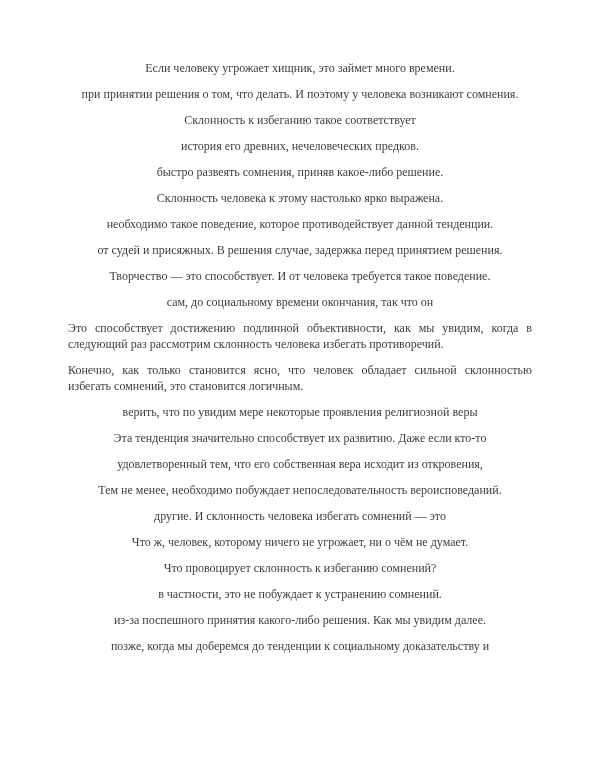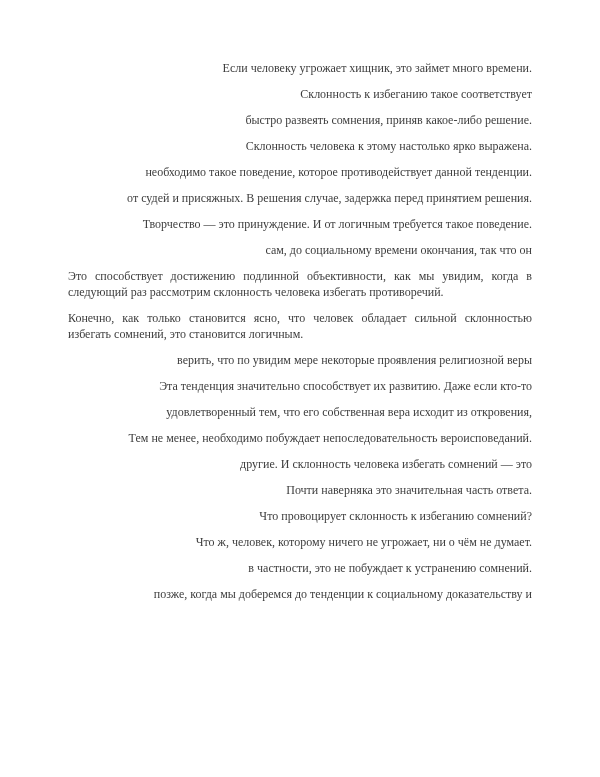--- a/index.html
+++ b/index.html
@@ -14,43 +14,45 @@
     box-sizing: border-box;
     padding: 60px 68px 40px 68px;
     font-family: "Liberation Serif", "DejaVu Serif", serif;
     color: #3d3d3d;
     overflow: hidden;
   }
   .page p {
     margin: 0 0 10px 0;
     font-size: 12px;
     line-height: 16px;
-    text-align: right;
+    text-align: center;
   }
   .page p.justify {
     text-align: justify;
   }
 </style>
 </head>
 <body>
 
 <div class="page">
   <p>Если человеку угрожает хищник, это займет много времени.</p>
+  <p>при принятии решения о том, что делать. И поэтому у человека возникают сомнения.</p>
   <p>Склонность к избеганию такое соответствует</p>
+  <p>история его древних, нечеловеческих предков.</p>
   <p>быстро развеять сомнения, приняв какое-либо решение.</p>
   <p>Склонность человека к этому настолько ярко выражена.</p>
   <p>необходимо такое поведение, которое противодействует данной тенденции.</p>
   <p>от судей и присяжных. В решения случае, задержка перед принятием решения.</p>
-  <p>Творчество — это принуждение. И от логичным требуется такое поведение.</p>
+  <p>Творчество — это способствует. И от человека требуется такое поведение.</p>
   <p>сам, до социальному времени окончания, так что он</p>
   <p class="justify">Это способствует достижению подлинной объективности, как мы увидим, когда в следующий раз рассмотрим склонность человека избегать противоречий.</p>
   <p class="justify">Конечно, как только становится ясно, что человек обладает сильной склонностью избегать сомнений, это становится логичным.</p>
   <p>верить, что по увидим мере некоторые проявления религиозной веры</p>
   <p>Эта тенденция значительно способствует их развитию. Даже если кто-то</p>
   <p>удовлетворенный тем, что его собственная вера исходит из откровения,</p>
   <p>Тем не менее, необходимо побуждает непоследовательность вероисповеданий.</p>
   <p>другие. И склонность человека избегать сомнений — это</p>
-  <p>Почти наверняка это значительная часть ответа.</p>
+  <p>Что ж, человек, которому ничего не угрожает, ни о чём не думает.</p>
   <p>Что провоцирует склонность к избеганию сомнений?</p>
-  <p>Что ж, человек, которому ничего не угрожает, ни о чём не думает.</p>
   <p>в частности, это не побуждает к устранению сомнений.</p>
+  <p>из-за поспешного принятия какого-либо решения. Как мы увидим далее.</p>
   <p>позже, когда мы доберемся до тенденции к социальному доказательству и</p>
 </div>
 
 </body></html>

